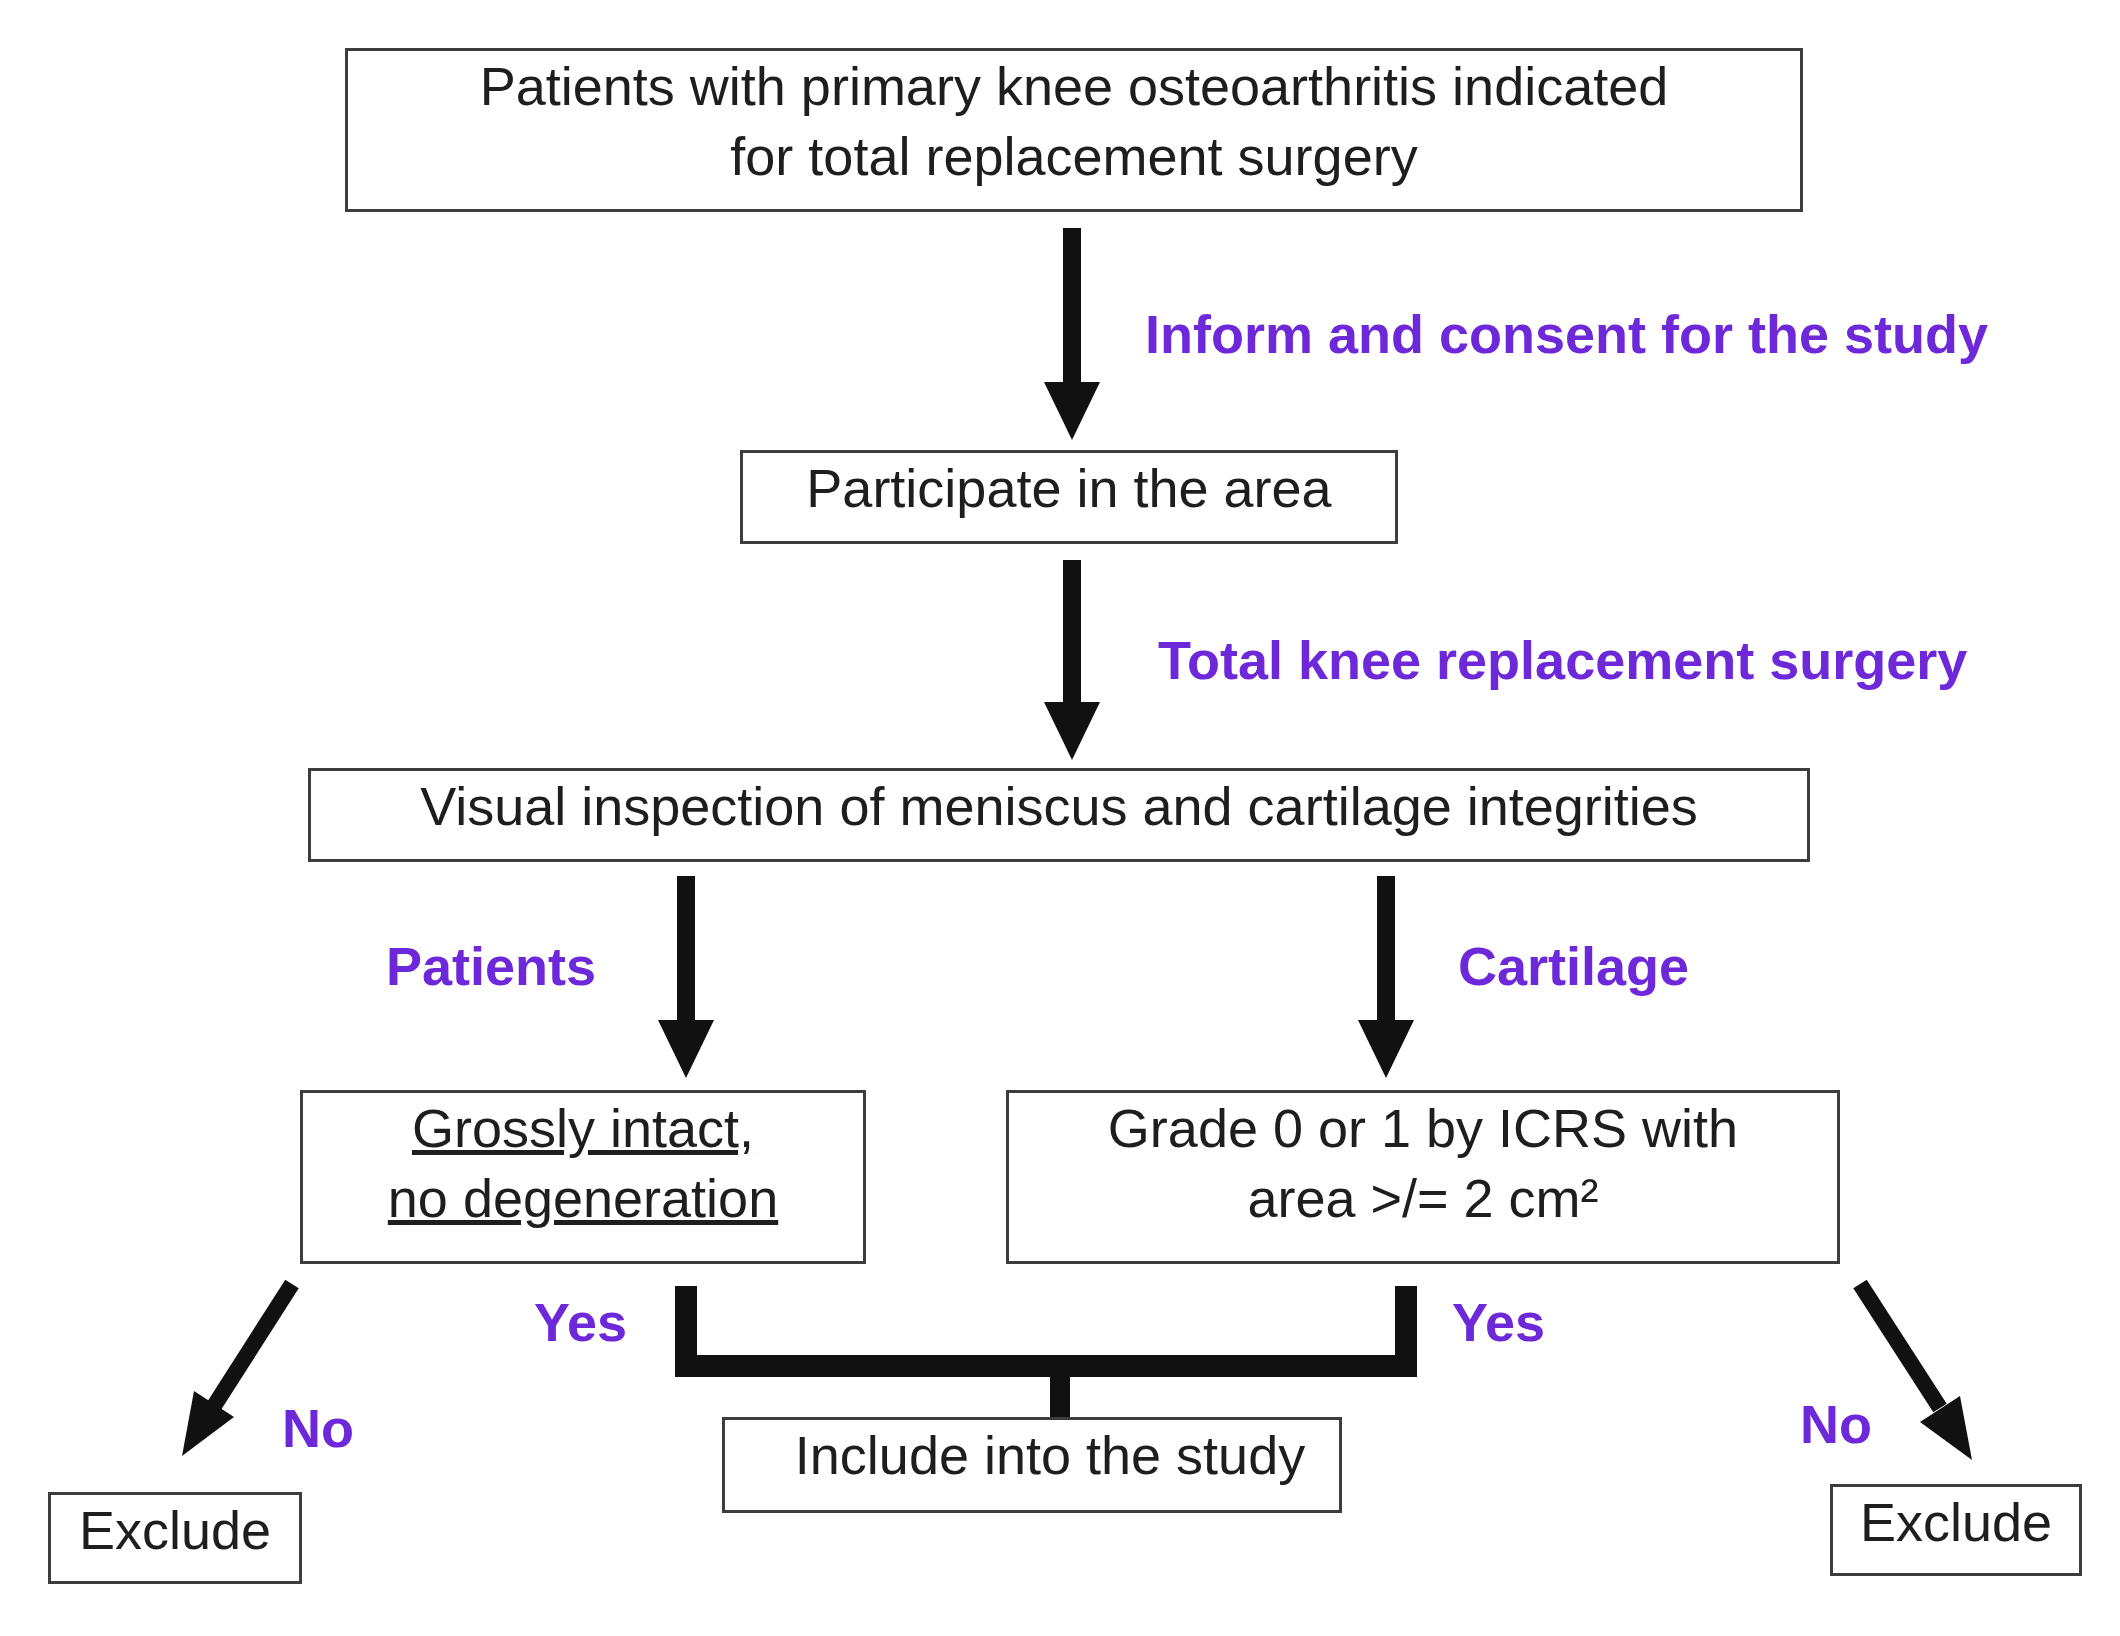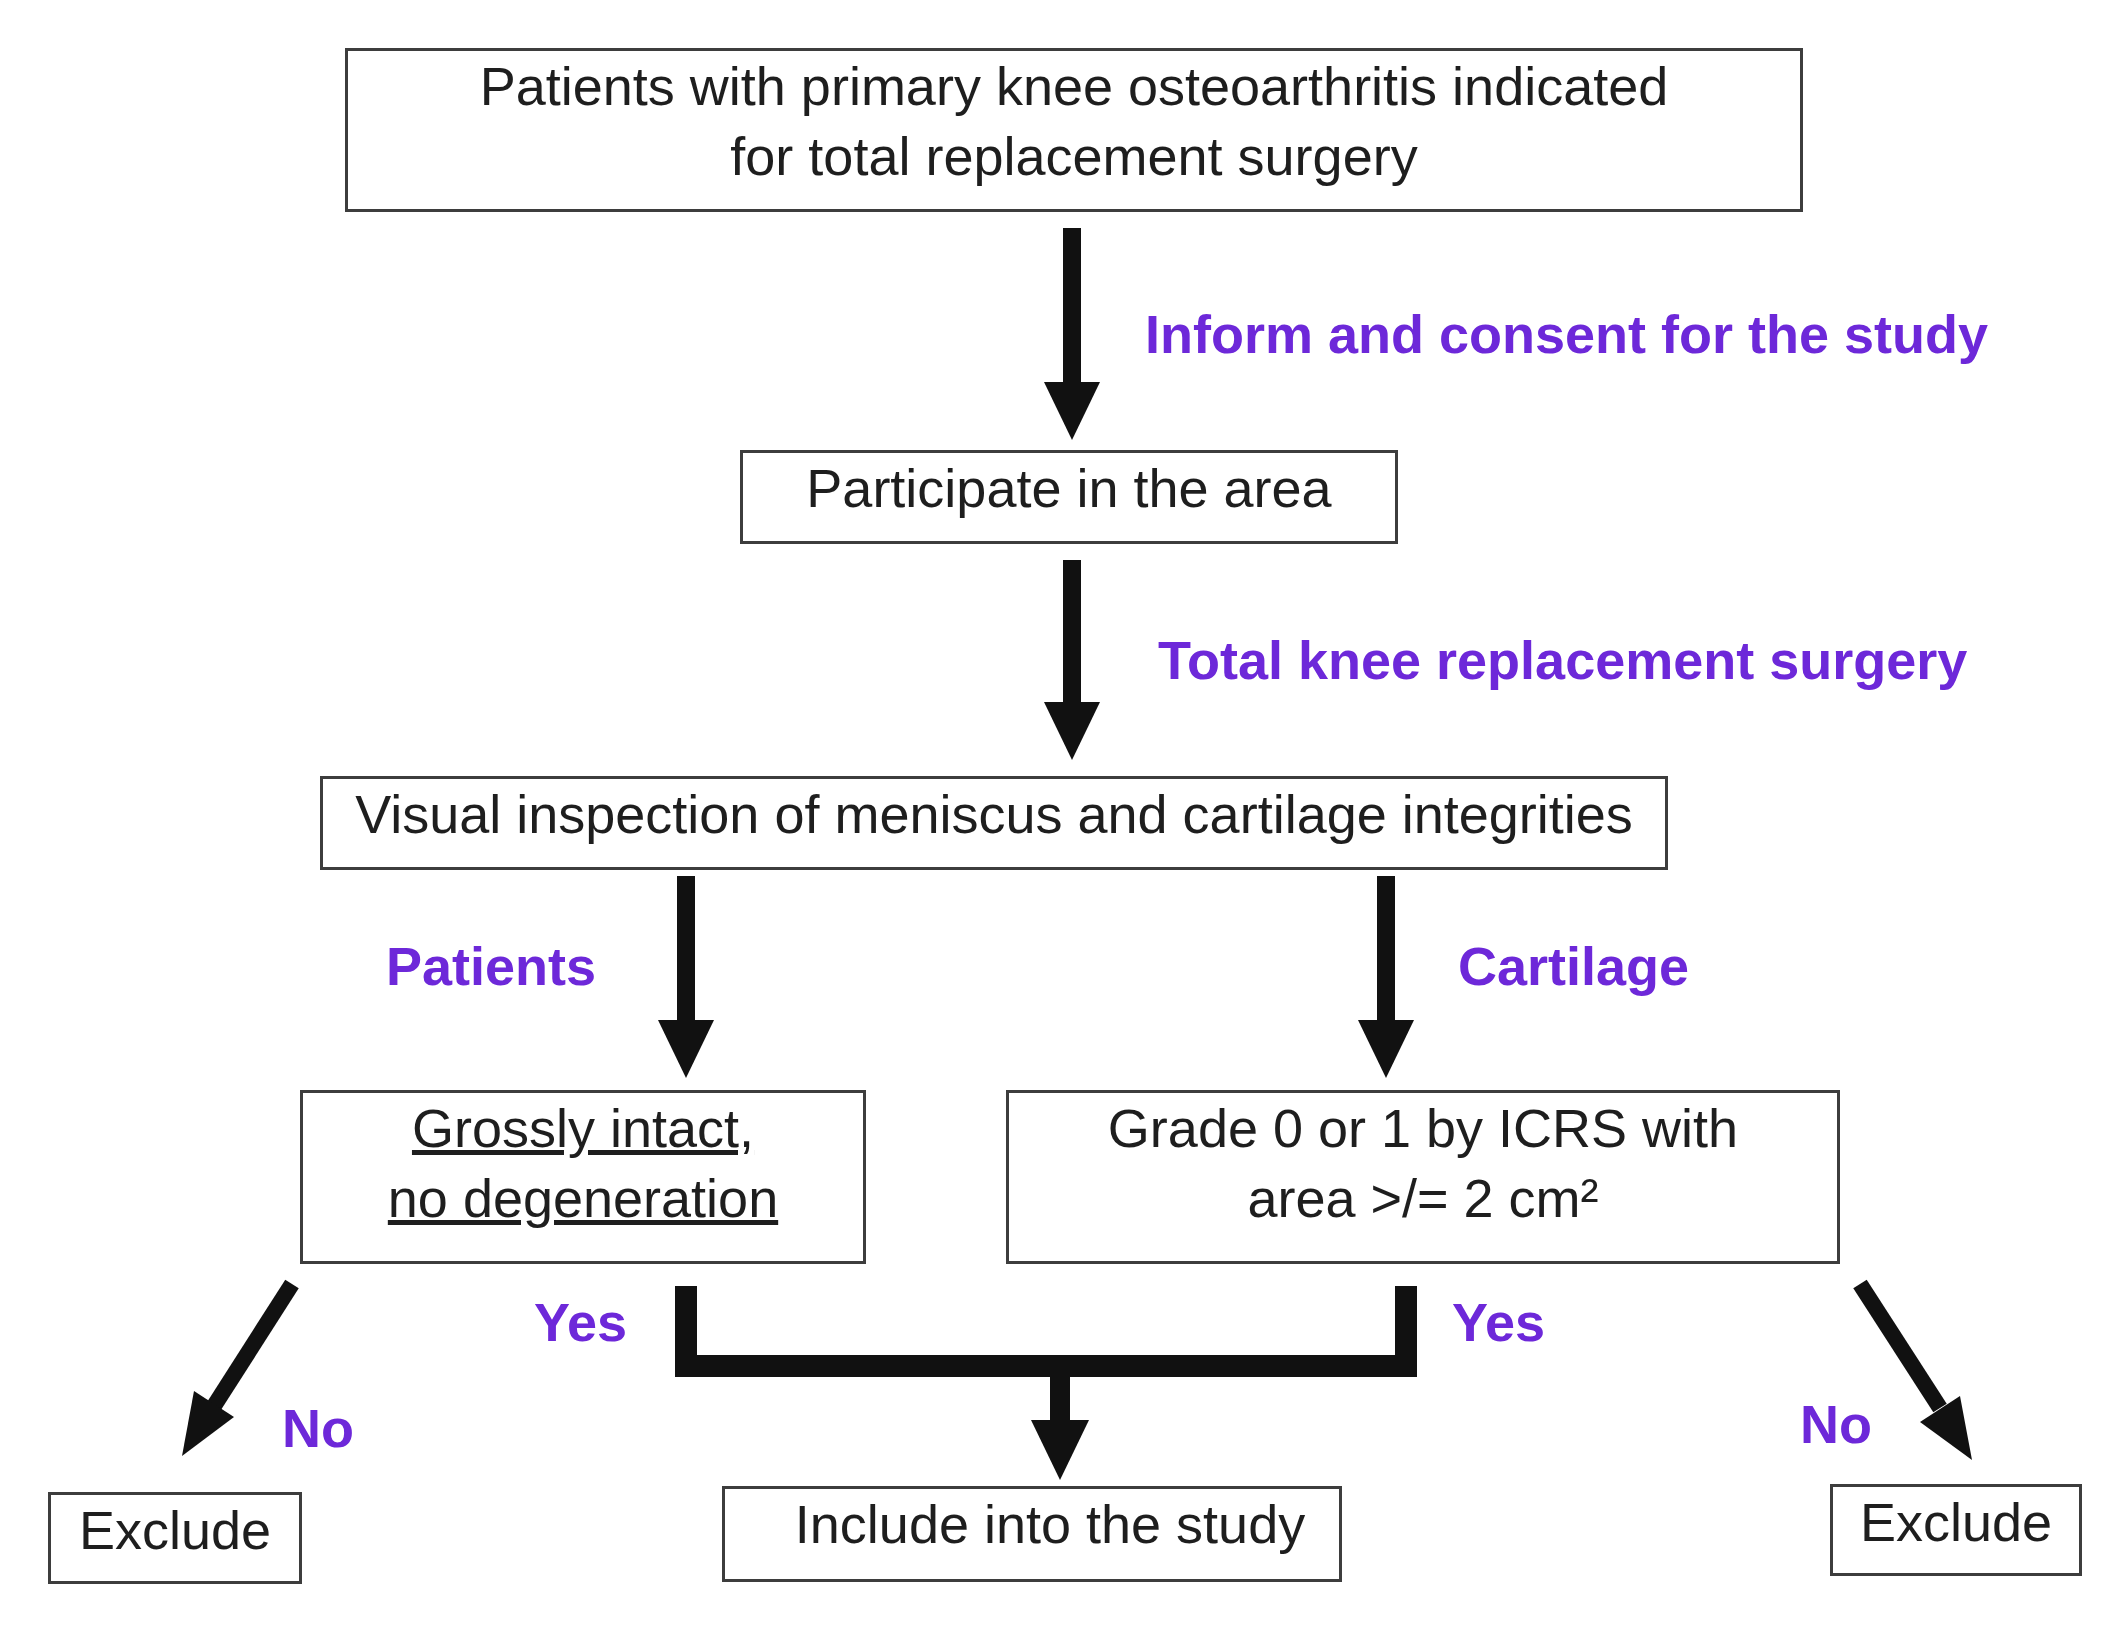--- a/index.html
+++ b/index.html
@@ -97,35 +97,35 @@
 
   <div class="node" style="left:345px; top:48px; width:1458px; height:164px;">
     <span class="label">Patients with primary knee osteoarthritis indicated
 for total replacement surgery</span>
   </div>
 
   <div class="node" style="left:740px; top:450px; width:658px; height:94px;">
     <span class="label">Participate in the area</span>
   </div>
 
-  <div class="node" style="left:320px; top:768px; width:1348px; height:94px;margin-top:8px;">
+  <div class="node" style="left:308px; top:768px; width:1502px; height:94px;">
     <span class="label">Visual inspection of meniscus and cartilage integrities</span>
   </div>
 
   <div class="node" style="left:300px; top:1090px; width:566px; height:174px;text-decoration:underline;">
     <span class="label">Grossly intact,
 no degeneration</span>
   </div>
 
   <div class="node" style="left:1006px; top:1090px; width:834px; height:174px;">
     <span class="label">Grade 0 or 1 by ICRS with
 area &gt;/= 2 cm²</span>
   </div>
 
-  <div class="node" style="left:722px; top:1486px; width:620px; height:96px;padding-left:36px;">
+  <div class="node" style="left:722px; top:1417px; width:620px; height:96px;padding-left:36px;">
     <span class="label">Include into the study</span>
   </div>
 
   <div class="node" style="left:48px; top:1492px; width:254px; height:92px;">
     <span class="label">Exclude</span>
   </div>
 
   <div class="node" style="left:1830px; top:1484px; width:252px; height:92px;">
     <span class="label">Exclude</span>
   </div>

